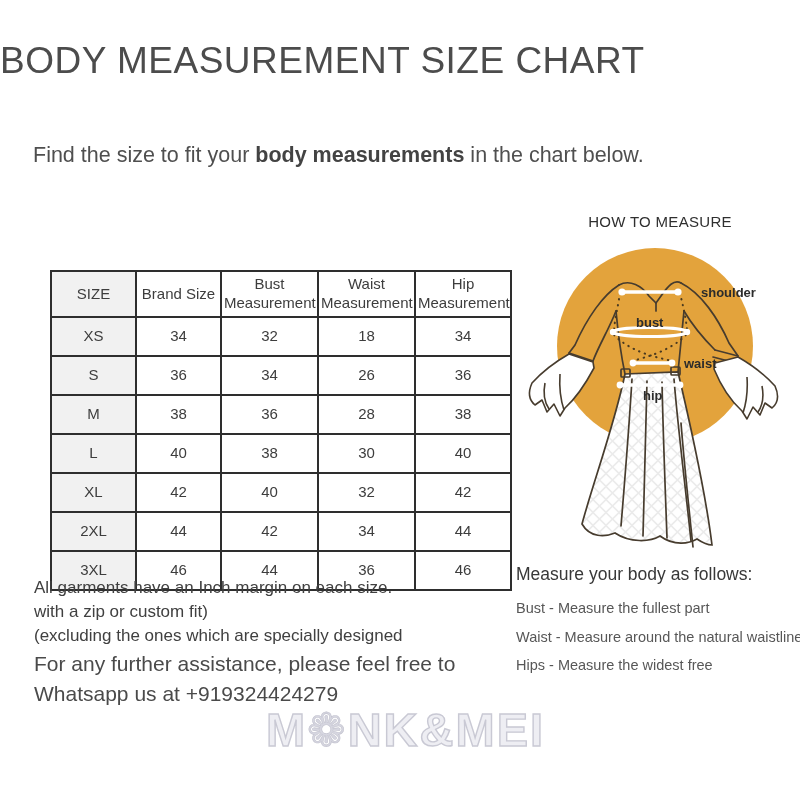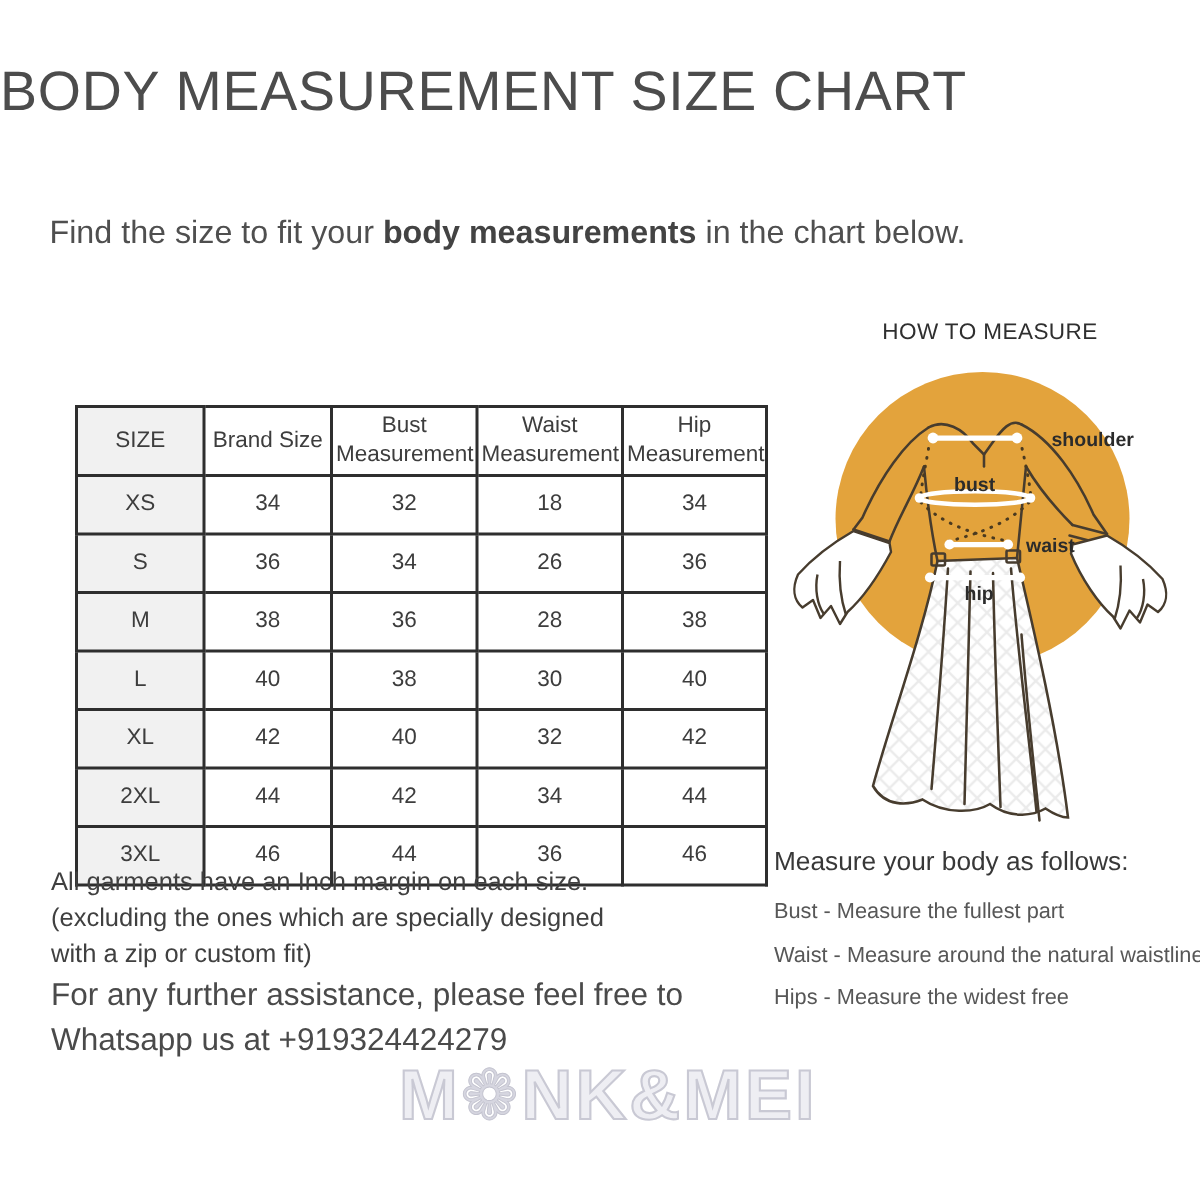--- a/index.html
+++ b/index.html
@@ -204,22 +204,22 @@
         <td>46</td>
         <td>44</td>
         <td>36</td>
         <td>46</td>
       </tr>
     </tbody>
   </table>
 
   <div class="note">
     <div>All garments have an Inch margin on each size.</div>
+    <div>with a zip or custom fit)</div>
     <div>(excluding the ones which are specially designed</div>
-    <div>with a zip or custom fit)</div>
   </div>
 
   <div class="assistance">
     <div>For any further assistance, please feel free to</div>
     <div>Whatsapp us at +919324424279</div>
   </div>
 
   <div class="htm-heading">HOW TO MEASURE</div>
 
   <svg class="illustration" viewBox="0 0 290 335" xmlns="http://www.w3.org/2000/svg">

